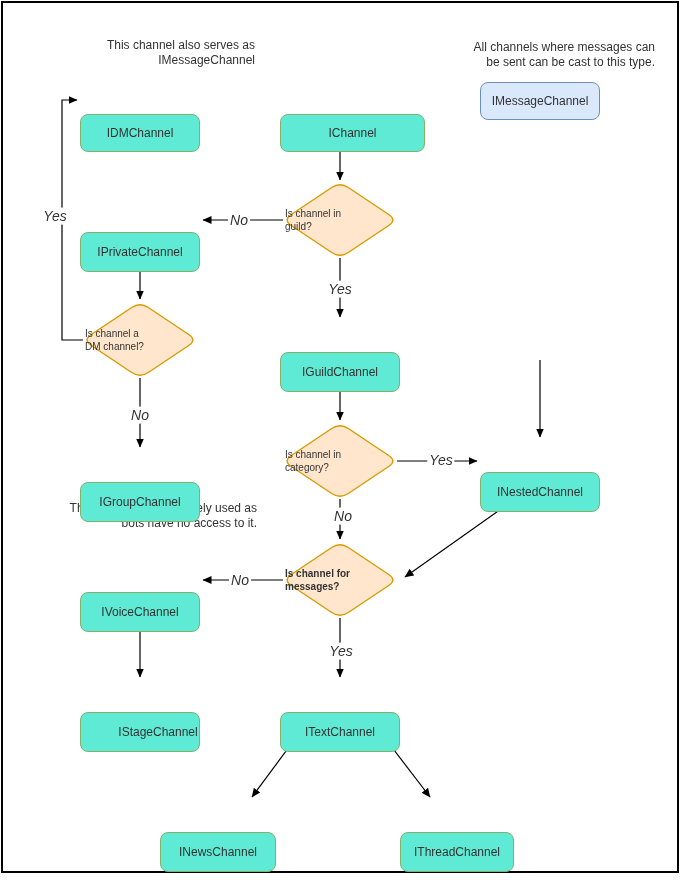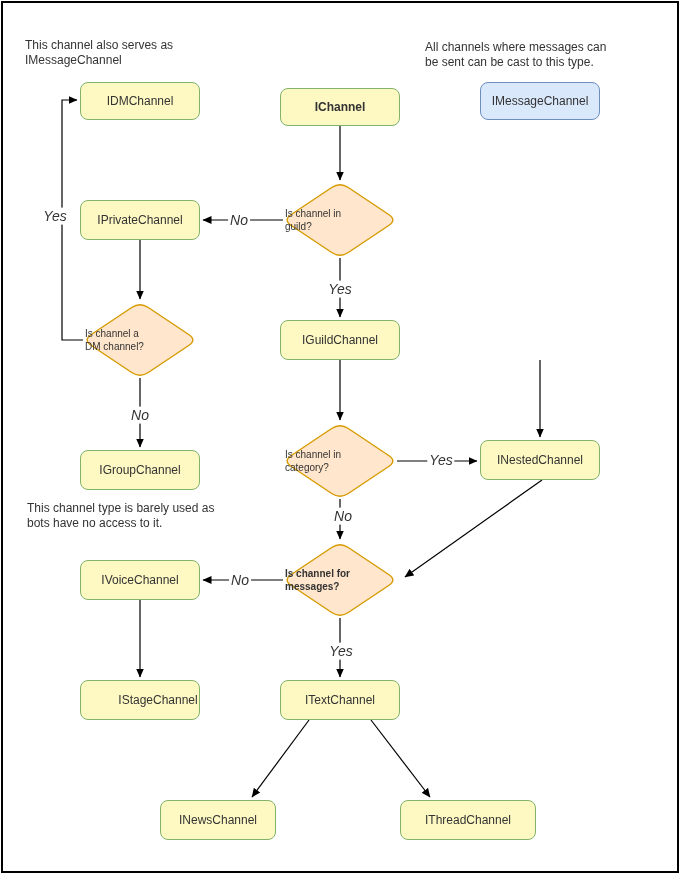--- a/index.html
+++ b/index.html
@@ -37,36 +37,36 @@
     position: absolute;
     box-sizing: border-box;
     border-radius: 8px;
     display: flex;
     align-items: center;
     justify-content: center;
     font-size: 12px;
     color: #333;
     text-align: center;
   }
-  .node.green { background: #fef9c3; border: 1.4px solid #82b366; }
+  .node.green { background: #5eead4; border: 1.4px solid #82b366; margin-top: 32px; }
   .node.blue  { background: #dae8fc; border: 1.4px solid #6c8ebf; }
   .decision-label {
     position: absolute;
     transform: translate(-50%, -50%);
     width: 110px;
     text-align: left;
     font-size: 10px;
     line-height: 1.3;
     color: #333;
     white-space: pre-line;
   }
   .note {
     position: absolute;
     transform: translate(-50%, -50%);
-    text-align: left;
+    text-align: right;
     font-size: 12px;
     line-height: 1.27;
     color: #333;
     white-space: pre-line;
     width: 230px;
   }
   .edge-label {
     position: absolute;
     transform: translate(-50%, -50%);
     background: #ffffff;
@@ -115,31 +115,31 @@
   </svg>
 
   <div class="note" style="left:140px; top:53px;">This channel also serves as
 IMessageChannel</div>
   <div class="note" style="left:540px; top:55px;">All channels where messages can
 be sent can be cast to this type.</div>
   <div class="note" style="left:142px; top:516px;">This channel type is barely used as
 bots have no access to it.</div>
 
   <div class="node green" style="left:80px;  top:82px;  width:120px; height:38px;">IDMChannel</div>
-  <div class="node green" style="left:280px; top:88px;  width:120px; height:38px;font-weight:bold;">IChannel</div>
+  <div class="node green" style="left:280px; top:82px;  width:145px; height:38px;">IChannel</div>
   <div class="node blue" style="left:480px; top:82px;  width:120px; height:38px;">IMessageChannel</div>
   <div class="node green" style="left:80px;  top:200px; width:120px; height:40px;">IPrivateChannel</div>
   <div class="node green" style="left:280px; top:320px; width:120px; height:40px;">IGuildChannel</div>
   <div class="node green" style="left:80px;  top:450px; width:120px; height:40px;">IGroupChannel</div>
   <div class="node green" style="left:480px; top:440px; width:120px; height:40px;">INestedChannel</div>
   <div class="node green" style="left:80px;  top:560px; width:120px; height:40px;">IVoiceChannel</div>
   <div class="node green" style="left:80px;  top:680px; width:120px; height:40px;padding-left:36px;">IStageChannel</div>
   <div class="node green" style="left:280px; top:680px; width:120px; height:40px;">ITextChannel</div>
   <div class="node green" style="left:160px; top:800px; width:116px; height:40px;">INewsChannel</div>
-  <div class="node green" style="left:400px; top:800px; width:136px; height:40px;">IThreadChannel</div>
+  <div class="node green" style="left:400px; top:800px; width:114px; height:40px;">IThreadChannel</div>
 
   <div class="decision-label" style="left:340px; top:220px;">Is channel in
 guild?</div>
   <div class="decision-label" style="left:140px; top:340px;">Is channel a
 DM channel?</div>
   <div class="decision-label" style="left:340px; top:461px;">Is channel in
 category?</div>
   <div class="decision-label" style="left:340px; top:580px;font-weight:bold;">Is channel for
 messages?</div>
 

